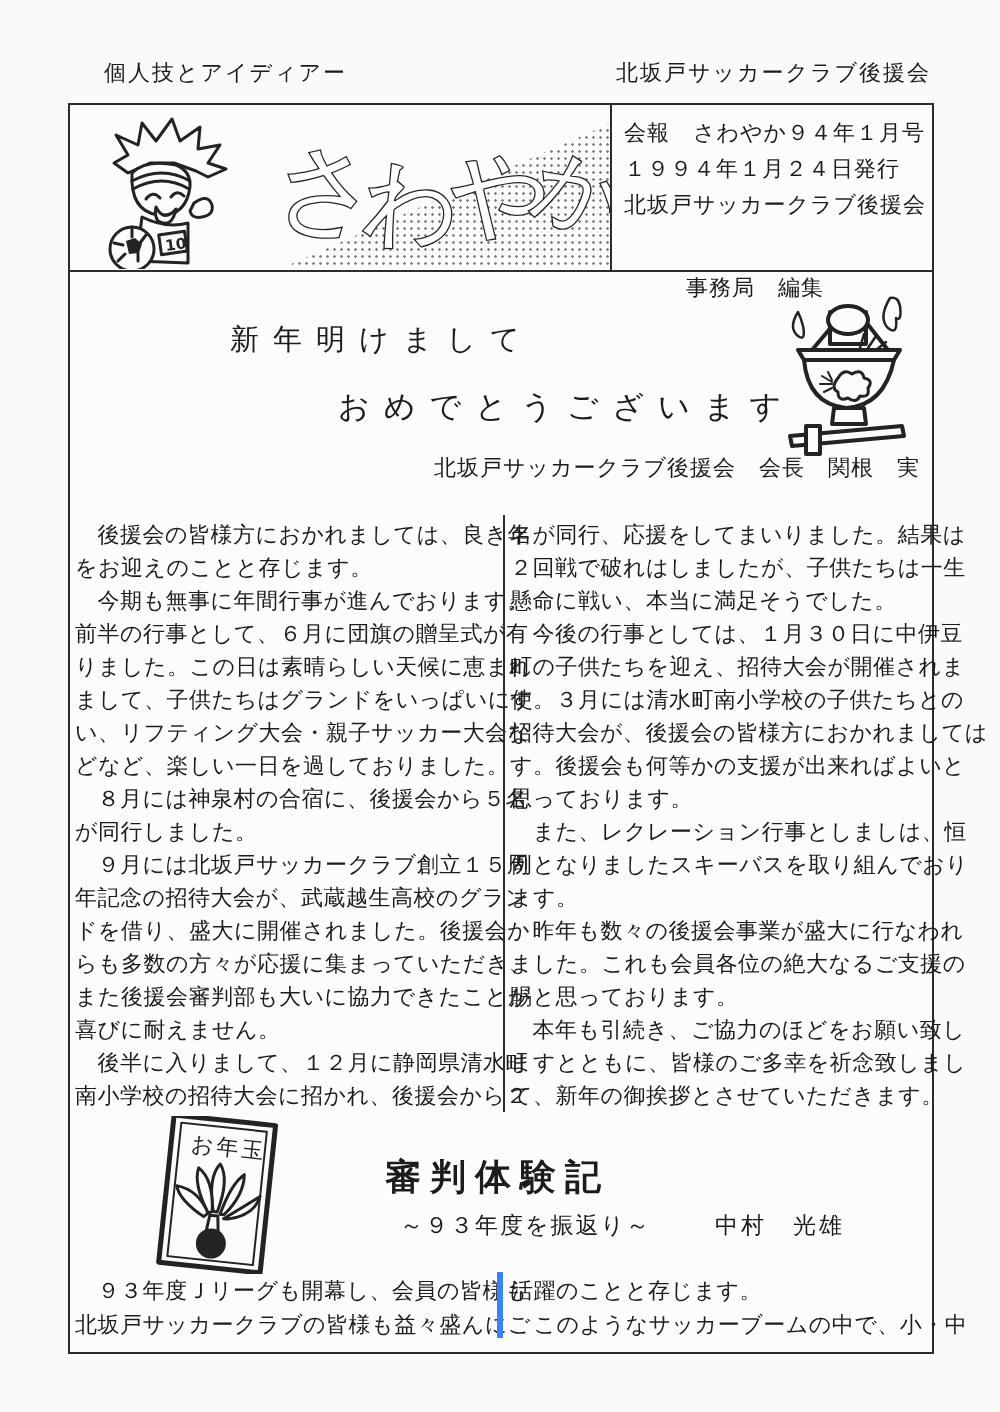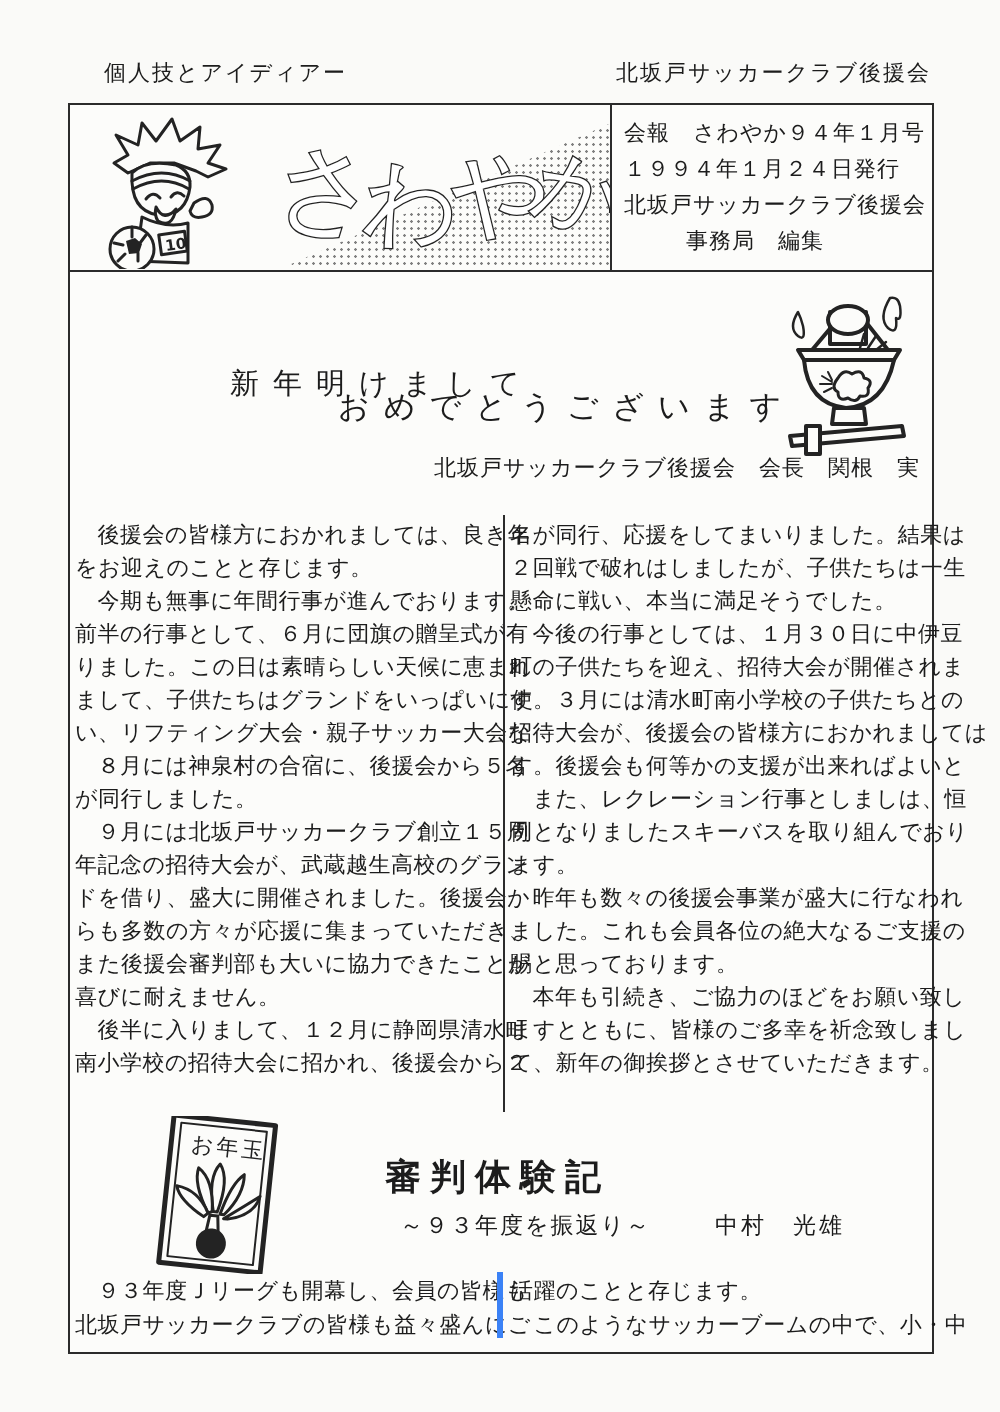--- a/index.html
+++ b/index.html
@@ -23,25 +23,25 @@
   .masthead-left{position:relative;width:563px;border-right:2px solid #2b2b2b;overflow:hidden;}
   .halftone{
     position:absolute;left:212px;top:8px;width:345px;height:152px;
     background-image:radial-gradient(circle,#6a6a6a 1.1px,transparent 1.5px);
     background-size:7px 7px;
     clip-path:polygon(2% 100%,100% 2%,100% 100%);
     opacity:.85;
   }
   .logo-svg{position:absolute;left:185px;top:2px;}
   .masthead-right{flex:1;padding:10px 6px 0 12px;font-size:22px;line-height:36px;letter-spacing:1px;white-space:nowrap;}
-  .masthead-right .indent{padding-left:62px;}
+  .masthead-right .indent{padding-left:62px;margin-top:47px;}
 
   
   .greeting{position:absolute;top:167px;left:0;right:0;height:243px;}
-  .greet-1{position:absolute;left:160px;top:48px;font-size:29px;letter-spacing:14px;white-space:nowrap;margin-top:44px;}
+  .greet-1{position:absolute;left:160px;top:48px;font-size:29px;letter-spacing:14px;white-space:nowrap;}
   .greet-2{position:absolute;left:268px;top:114px;font-size:31px;letter-spacing:14px;white-space:nowrap;}
   .greet-byline{position:absolute;left:336px;top:181px;font-size:22px;letter-spacing:1px;white-space:nowrap;margin-left:28px;}
   .bowl-art{position:absolute;left:698px;top:12px;}
 
   
   .columns{position:absolute;top:410px;left:0;right:0;height:597px;display:flex;}
   .col{box-sizing:border-box;padding-top:3px;}
   .col-left{width:433px;padding-left:5px;}
   .col-right{flex:1;border-left:2px solid #2b2b2b;padding-left:5px;}
   .line{font-size:22px;line-height:33px;letter-spacing:0.5px;white-space:nowrap;}
@@ -151,40 +151,42 @@
 
   <div class="columns">
     <div class="col col-left">
         <div class="line">　後援会の皆様方におかれましては、良き年</div>
         <div class="line">をお迎えのことと存じます。</div>
         <div class="line">　今期も無事に年間行事が進んでおります。</div>
         <div class="line">前半の行事として、６月に団旗の贈呈式が有</div>
         <div class="line">りました。この日は素晴らしい天候に恵まれ</div>
         <div class="line">まして、子供たちはグランドをいっぱいに使</div>
         <div class="line">い、リフティング大会・親子サッカー大会な</div>
+        <div class="line">どなど、楽しい一日を過しておりました。</div>
         <div class="line">　８月には神泉村の合宿に、後援会から５名</div>
         <div class="line">が同行しました。</div>
         <div class="line">　９月には北坂戸サッカークラブ創立１５周</div>
         <div class="line">年記念の招待大会が、武蔵越生高校のグラン</div>
         <div class="line">ドを借り、盛大に開催されました。後援会か</div>
         <div class="line">らも多数の方々が応援に集まっていただき、</div>
         <div class="line">また後援会審判部も大いに協力できたことが</div>
         <div class="line">喜びに耐えません。</div>
         <div class="line">　後半に入りまして、１２月に静岡県清水町</div>
         <div class="line">南小学校の招待大会に招かれ、後援会から２</div>
       </div>
     <div class="col col-right">
         <div class="line">名が同行、応援をしてまいりました。結果は</div>
         <div class="line">２回戦で破れはしましたが、子供たちは一生</div>
         <div class="line">懸命に戦い、本当に満足そうでした。</div>
         <div class="line">　今後の行事としては、１月３０日に中伊豆</div>
         <div class="line">町の子供たちを迎え、招待大会が開催されま</div>
         <div class="line">す。３月には清水町南小学校の子供たちとの</div>
         <div class="line">招待大会が、後援会の皆様方におかれましては</div>
         <div class="line">す。後援会も何等かの支援が出来ればよいと</div>
+        <div class="line">思っております。</div>
         <div class="line">　また、レクレーション行事としましは、恒</div>
         <div class="line">例となりましたスキーバスを取り組んでおり</div>
         <div class="line">ます。</div>
         <div class="line">　昨年も数々の後援会事業が盛大に行なわれ</div>
         <div class="line">ました。これも会員各位の絶大なるご支援の</div>
         <div class="line">賜と思っております。</div>
         <div class="line">　本年も引続き、ご協力のほどをお願い致し</div>
         <div class="line">ますとともに、皆様のご多幸を祈念致しまし</div>
         <div class="line">て、新年の御挨拶とさせていただきます。</div>
       </div>

